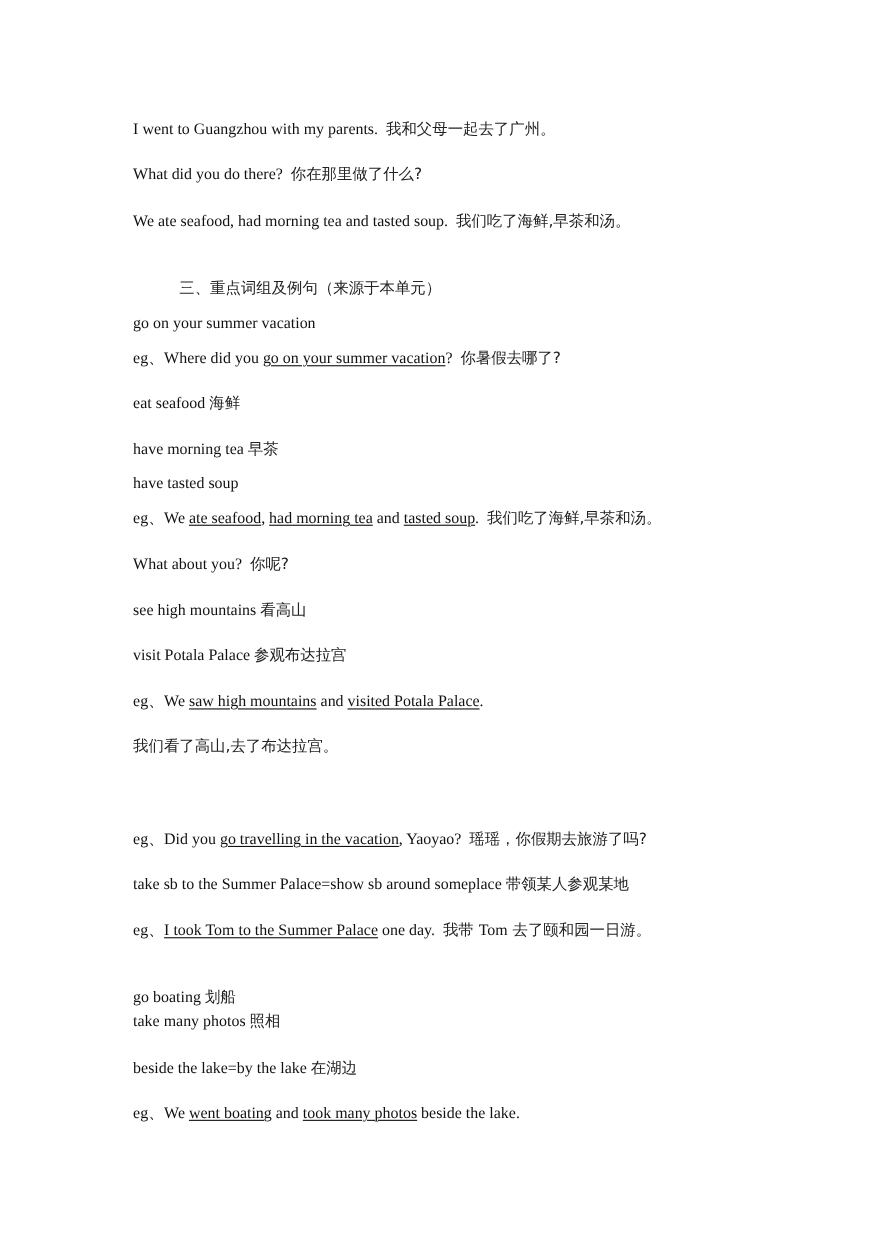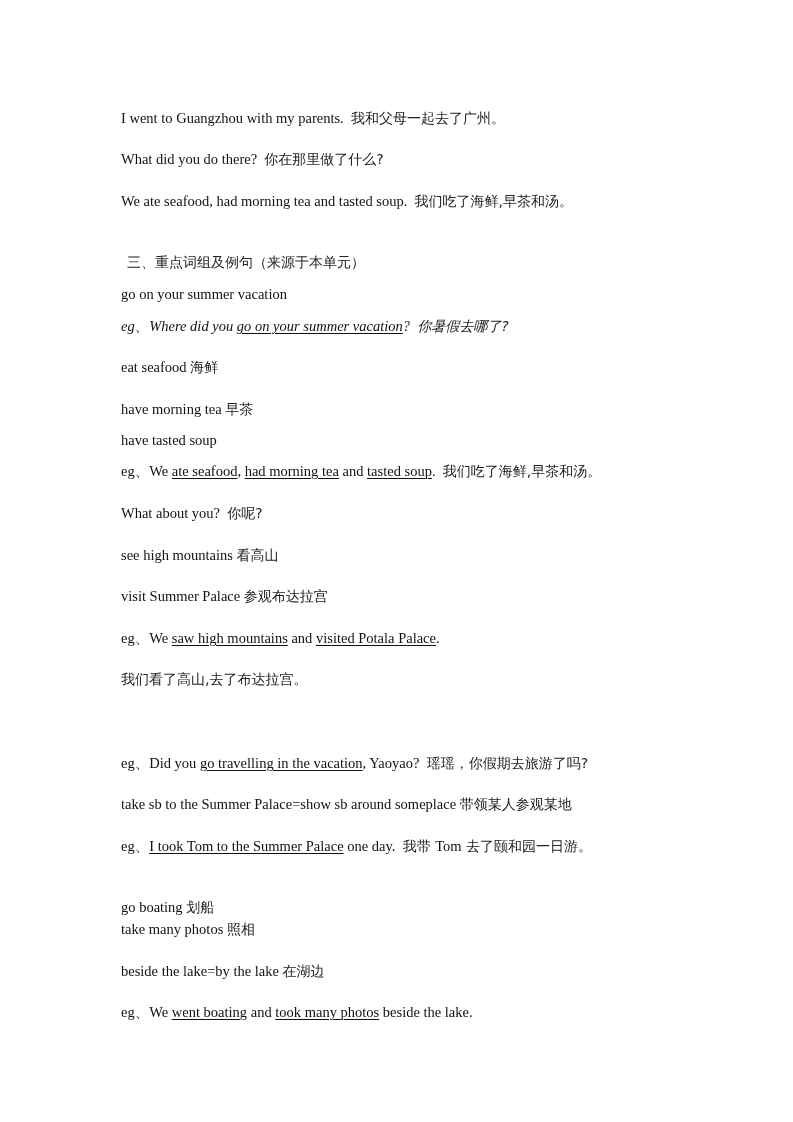--- a/index.html
+++ b/index.html
@@ -11,30 +11,30 @@
   .u { text-decoration: underline; text-underline-offset: 2px; text-decoration-thickness: 1px; }
   .heading { left: 127px; }
 </style>
 </head>
 <body>
 
 <div class="page" id="page">
     <div class="line" style="top: 109px;"><span class="en" style="white-space: pre;">I went to Guangzhou with my parents.  </span><span class="zh" style="white-space: pre;">我和父母一起去了广州。</span></div>
     <div class="line" style="top: 150px;"><span class="en" style="white-space: pre;">What did you do there?  </span><span class="zh" style="white-space: pre;">你在那里做了什么?</span></div>
     <div class="line" style="top: 192px;"><span class="en" style="white-space: pre;">We ate seafood, had morning tea and tasted soup.  </span><span class="zh" style="white-space: pre;">我们吃了海鲜,早茶和汤。</span></div>
-    <div class="line heading" style="top: 253px;"><span class="zh" style="white-space: pre;">三、重点词组及例句（来源于本单元）</span></div>
+    <div class="line heading" style="top: 253px;"><span class="zh" style="white-space: pre; margin-left: 36px;">三、重点词组及例句（来源于本单元）</span></div>
     <div class="line" style="top: 285px;"><span class="en" style="white-space: pre;">go on your summer vacation</span></div>
-    <div class="line" style="top: 317px; font-style: italic;"><span class="en" style="white-space: pre;">eg、Where did you </span><span class="en u" style="white-space: pre;">go on your summer vacation</span><span class="en" style="white-space: pre;">?  </span><span class="zh" style="white-space: pre;">你暑假去哪了?</span></div>
+    <div class="line" style="top: 317px;"><span class="en" style="white-space: pre;">eg、Where did you </span><span class="en u" style="white-space: pre;">go on your summer vacation</span><span class="en" style="white-space: pre;">?  </span><span class="zh" style="white-space: pre;">你暑假去哪了?</span></div>
     <div class="line" style="top: 358px;"><span class="en" style="white-space: pre;">eat seafood </span><span class="zh" style="white-space: pre;">海鲜</span></div>
     <div class="line" style="top: 400px;"><span class="en" style="white-space: pre;">have morning tea </span><span class="zh" style="white-space: pre;">早茶</span></div>
     <div class="line" style="top: 431px;"><span class="en" style="white-space: pre;">have tasted soup</span></div>
     <div class="line" style="top: 462px;"><span class="en" style="white-space: pre;">eg、We </span><span class="en u" style="white-space: pre;">ate seafood</span><span class="en" style="white-space: pre;">, </span><span class="en u" style="white-space: pre;">had morning tea</span><span class="en" style="white-space: pre;"> and </span><span class="en u" style="white-space: pre;">tasted soup</span><span class="en" style="white-space: pre;">.  </span><span class="zh" style="white-space: pre;">我们吃了海鲜,早茶和汤。</span></div>
     <div class="line" style="top: 504px;"><span class="en" style="white-space: pre;">What about you?  </span><span class="zh" style="white-space: pre;">你呢?</span></div>
     <div class="line" style="top: 546px;"><span class="en" style="white-space: pre; font-family: Liberation Serif, serif;">see high mountains </span><span class="zh" style="white-space: pre;">看高山</span></div>
-    <div class="line" style="top: 587px;"><span class="en" style="white-space: pre;">visit Summer Palace </span><span class="zh" style="white-space: pre;">参观布达拉宫</span></div>
+    <div class="line" style="top: 587px;"><span class="en" style="white-space: pre;">visit Potala Palace </span><span class="zh" style="white-space: pre;">参观布达拉宫</span></div>
     <div class="line" style="top: 629px; text-align: center;"><span class="en" style="white-space: pre;">eg、We </span><span class="en u" style="white-space: pre;">saw high mountains</span><span class="en" style="white-space: pre;"> and </span><span class="en u" style="white-space: pre;">visited Potala Palace</span><span class="en" style="white-space: pre;">.</span></div>
     <div class="line" style="top: 670px;"><span class="zh" style="white-space: pre;">我们看了高山,去了布达拉宫。</span></div>
     <div class="line" style="top: 754px;"><span class="en" style="white-space: pre;">eg、Did you </span><span class="en u" style="white-space: pre;">go travelling in the vacation</span><span class="en" style="white-space: pre;">, Yaoyao?  </span><span class="zh" style="white-space: pre;">瑶瑶，你假期去旅游了吗?</span></div>
     <div class="line" style="top: 795px;"><span class="en" style="white-space: pre;">take sb to the Summer Palace=show sb around someplace </span><span class="zh" style="white-space: pre;">带领某人参观某地</span></div>
     <div class="line" style="top: 837px;"><span class="en" style="white-space: pre;">eg、</span><span class="en u" style="white-space: pre;">I took Tom to the Summer Palace</span><span class="en" style="white-space: pre;"> one day.  </span><span class="zh" style="white-space: pre;">我带 </span><span class="en" style="white-space: pre;">Tom</span><span class="zh" style="white-space: pre;"> 去了颐和园一日游。</span></div>
     <div class="line" style="top: 898px; text-align: center;"><span class="en" style="white-space: pre;">go boating </span><span class="zh" style="white-space: pre;">划船</span></div>
     <div class="line" style="top: 920px;"><span class="en" style="white-space: pre;">take many photos </span><span class="zh" style="white-space: pre;">照相</span></div>
     <div class="line" style="top: 962px;"><span class="en" style="white-space: pre;">beside the lake=by the lake </span><span class="zh" style="white-space: pre;">在湖边</span></div>
     <div class="line" style="top: 1003px;"><span class="en" style="white-space: pre;">eg、We </span><span class="en u" style="white-space: pre;">went boating</span><span class="en" style="white-space: pre;"> and </span><span class="en u" style="white-space: pre;">took many photos</span><span class="en" style="white-space: pre;"> beside the lake.</span></div>
   </div>

